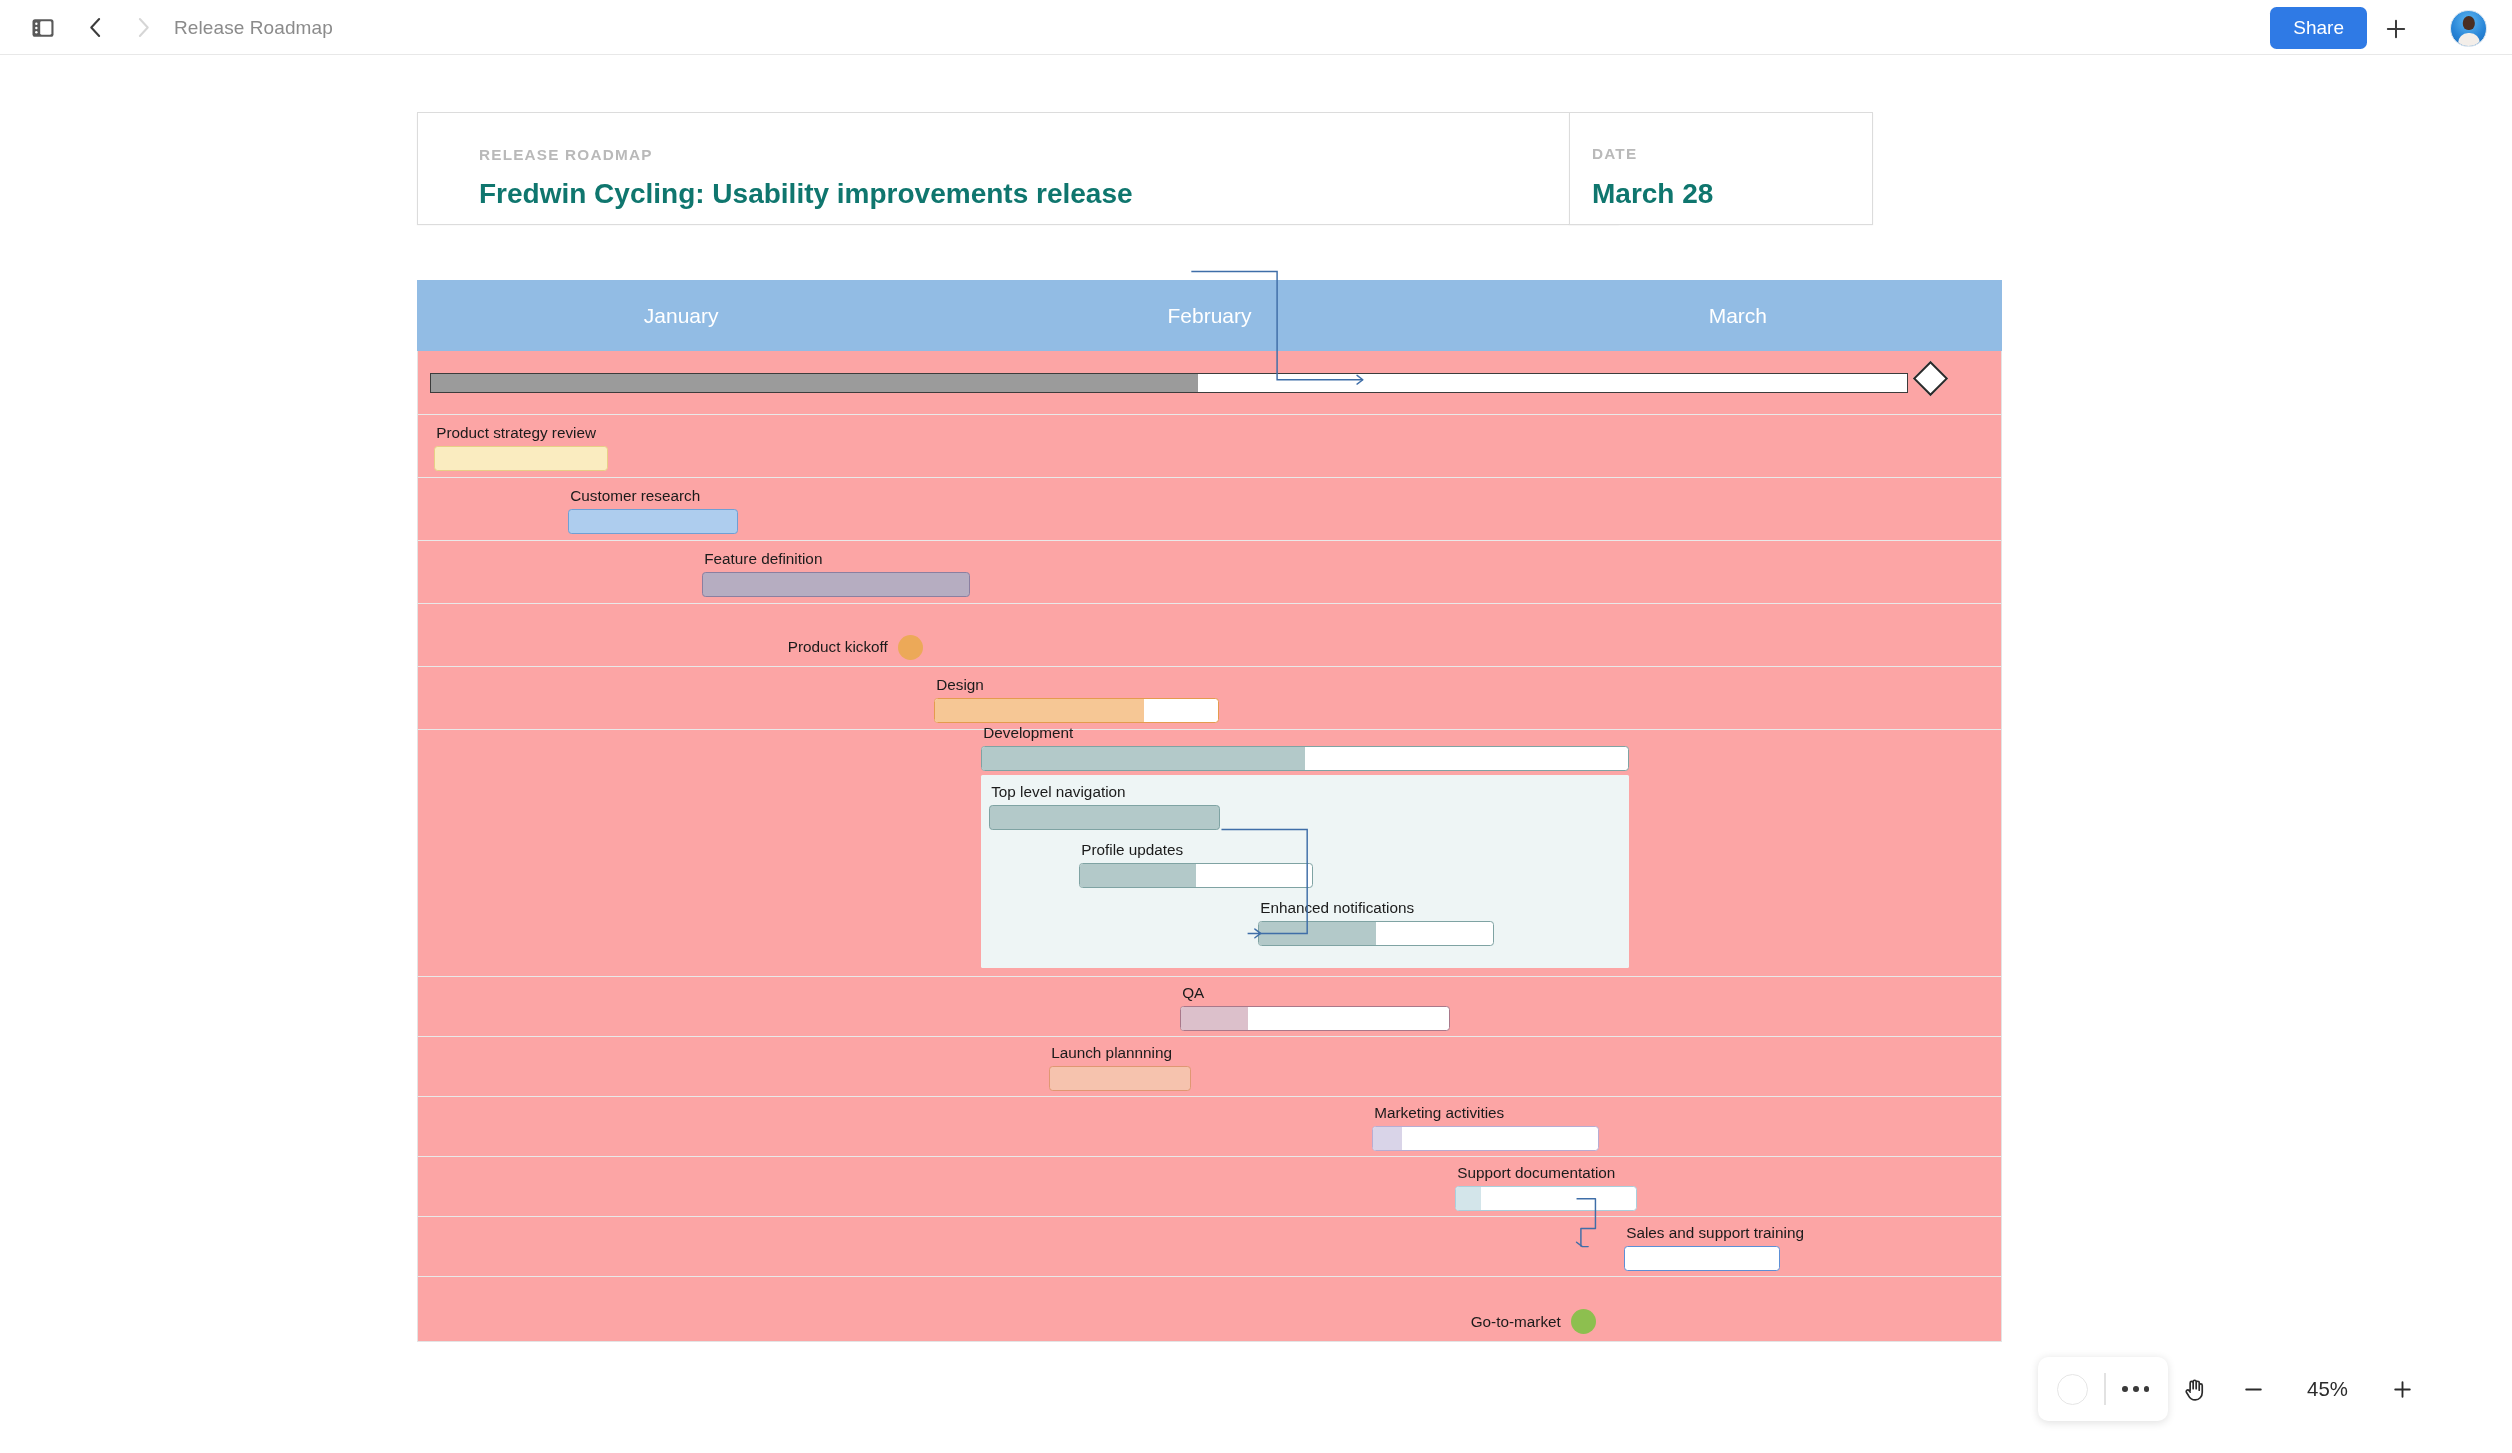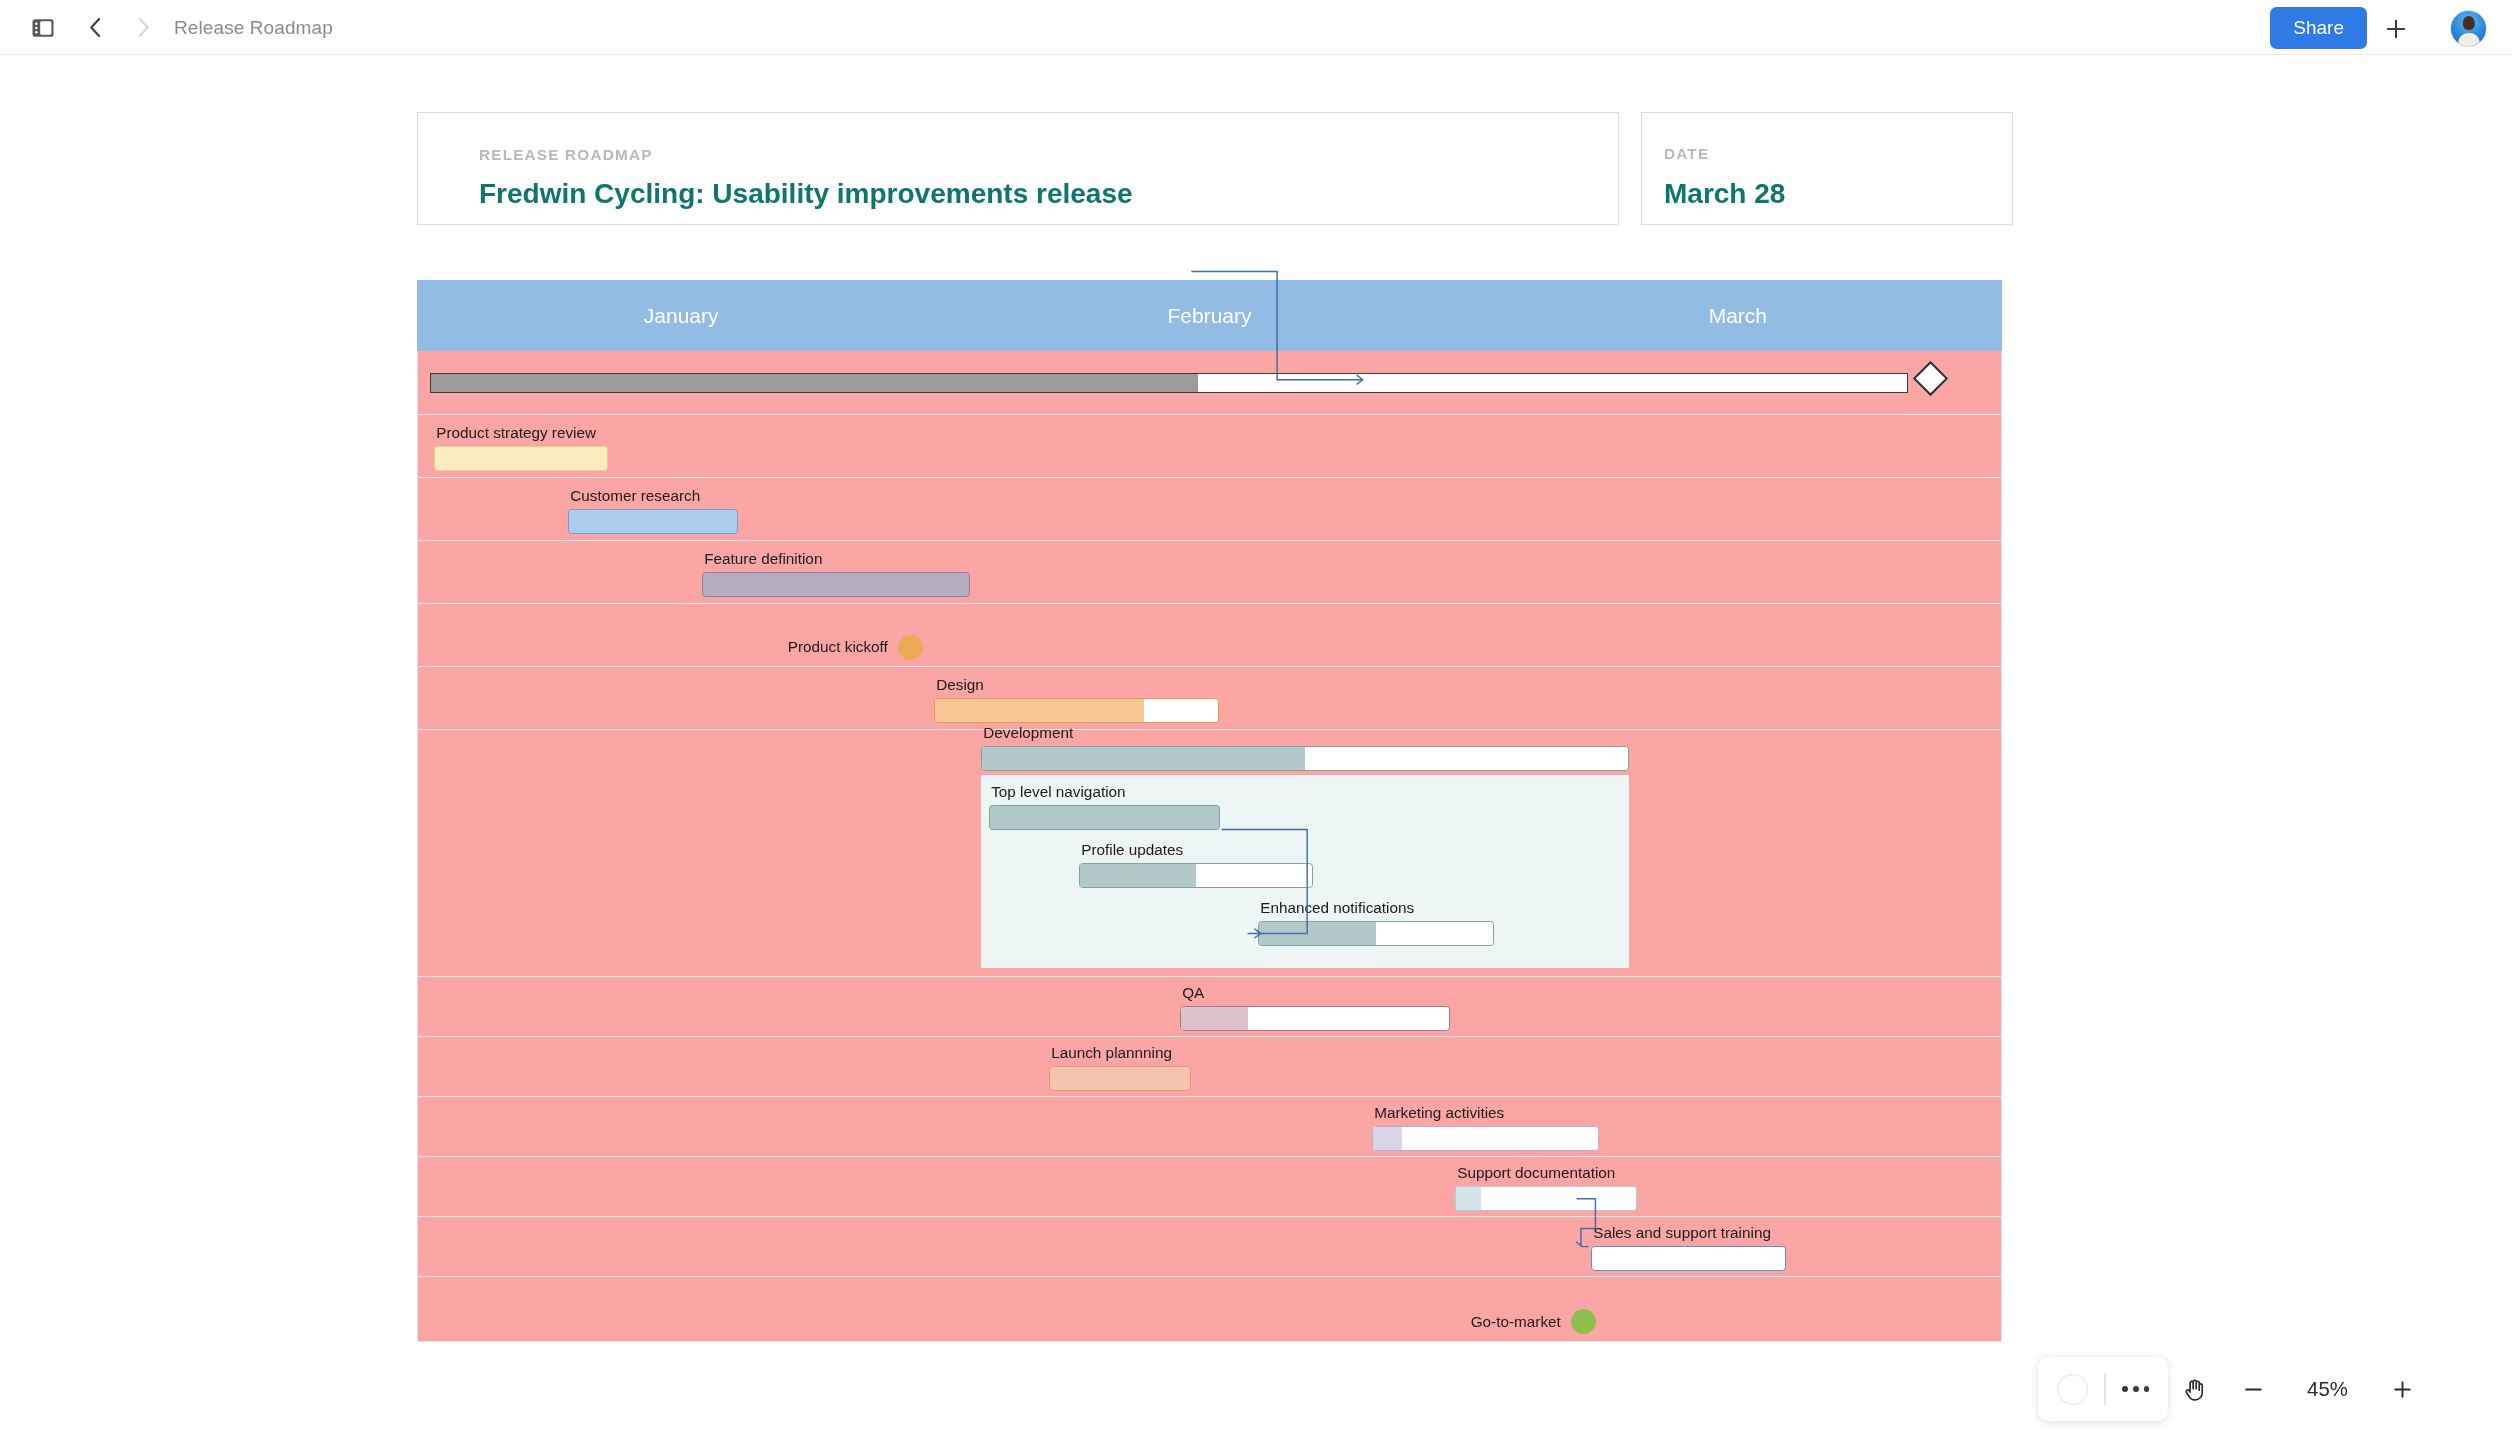--- a/index.html
+++ b/index.html
@@ -63,21 +63,21 @@
 
   .frame{position:absolute;left:417px;top:57px;width:1585px;}
 
   
   .hdr-row{position:relative;height:113px;}
   .card{
     position:absolute;top:0;background:#ffffff;border:0.7px solid #dcdcdc;
     box-shadow:0 0.7px 1.5px rgba(0,0,0,.06);box-sizing:border-box;height:113px;
   }
   .card-main{left:0;width:1202px;}
-  .card-date{left:1224px;width:372px;}
+  .card-date{left:1152px;width:304px;}
   .card-kicker{position:absolute;left:61px;top:33px;font-size:15.3px;font-weight:bold;color:#b9b9b9;letter-spacing:1.2px;}
   .card-title{position:absolute;left:61px;top:65px;font-size:28px;font-weight:bold;color:#0f766e;white-space:nowrap;}
   .card-date .card-kicker{left:22px;top:32px;}
   .card-date .card-title{left:22px;top:65px;}
 
   
   .months{
     position:absolute;left:0;top:168px;width:1585px;height:71px;
     background:#92bce4;display:flex;
   }
@@ -372,21 +372,21 @@
         <div class="row" style="height:60px">
           <div class="taskwrap" style="left:1037px;top:29px;width:182px">
             <div class="tasklabel">Support documentation</div>
             <div class="bar" style="background:#ffffff;border:1.5px solid #a9cfdd">
               <div class="fill" style="width:14%;background:#d3e5ea"></div>
             </div>
           </div>
         </div>
 
         <div class="row" style="height:60px">
-          <div class="taskwrap" style="left:1173px;top:29px;width:195px">
+          <div class="taskwrap" style="left:1206px;top:29px;width:156px">
             <div class="tasklabel">Sales and support training</div>
             <div class="bar" style="background:#ffffff;border:1.5px solid #5c8fd6"></div>
           </div>
           <svg class="conn" style="left:0;top:-60px;width:1583px;height:124px;z-index:6" viewBox="0 0 2178 170" width="1583" height="124">
             <path d="M1594 57 H1620 V98 H1600 V123" stroke="#3f6ea8" stroke-width="2" fill="none" stroke-linejoin="round"></path>
             <path d="M1594 117 L1602 123 L1610 123" stroke="#3f6ea8" stroke-width="2" fill="none" stroke-linecap="round" stroke-linejoin="round"></path>
           </svg>
         </div>
 
         <div class="row" style="height:64px">

